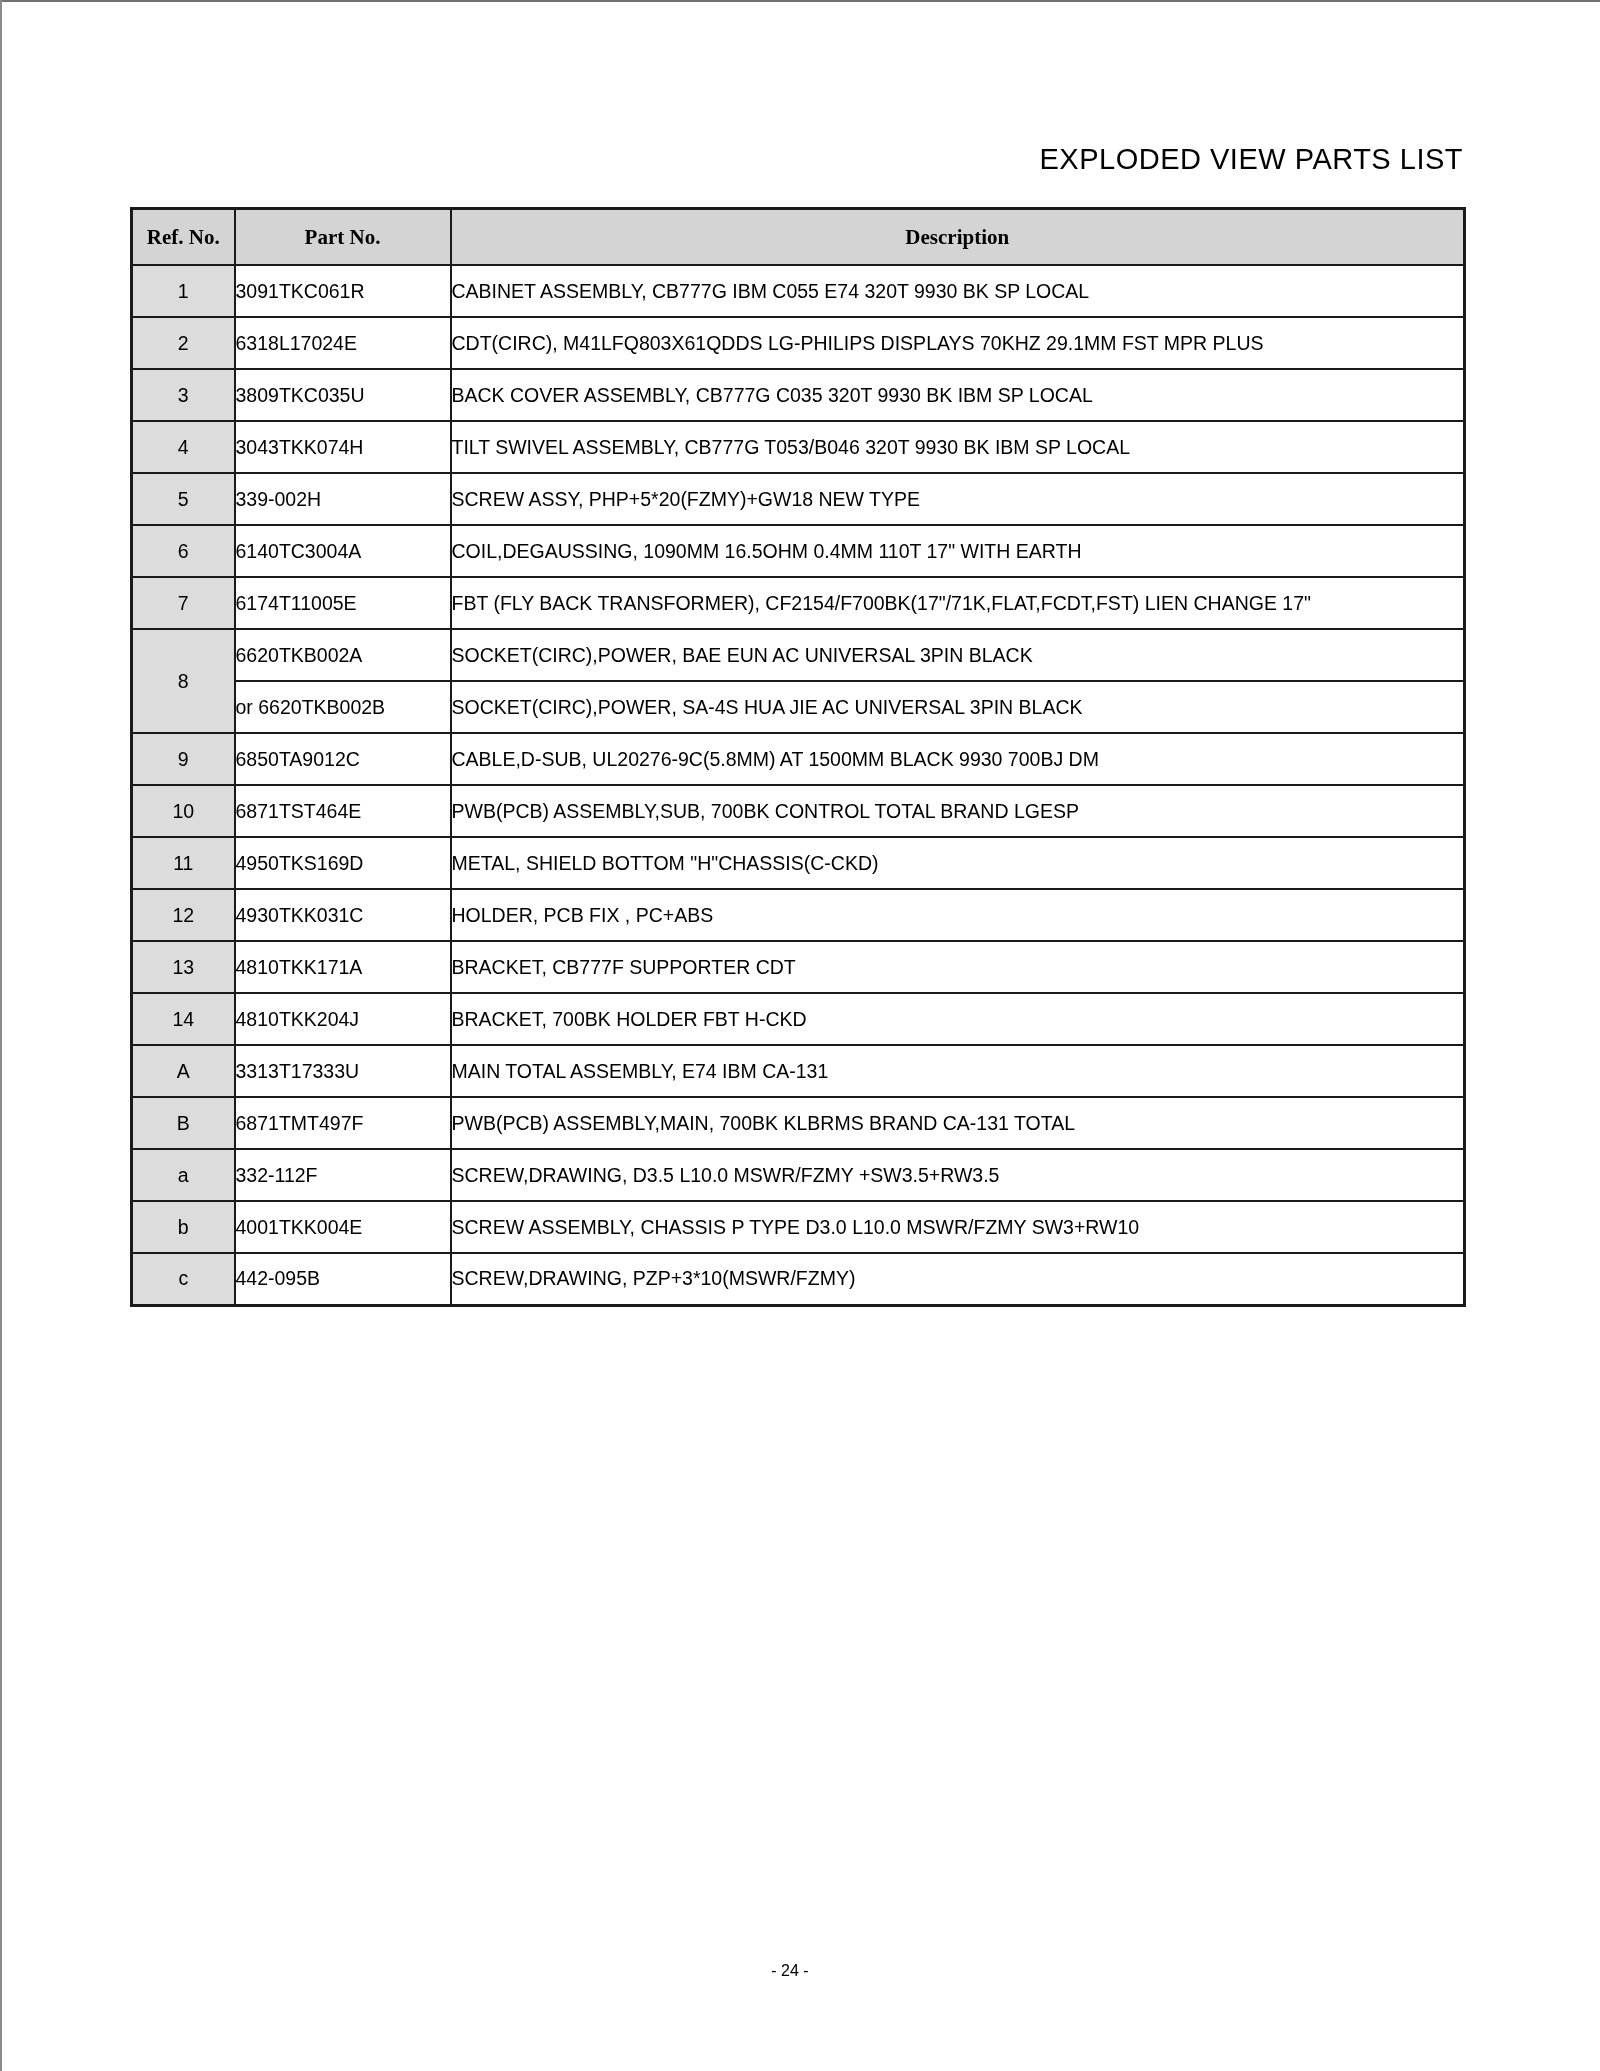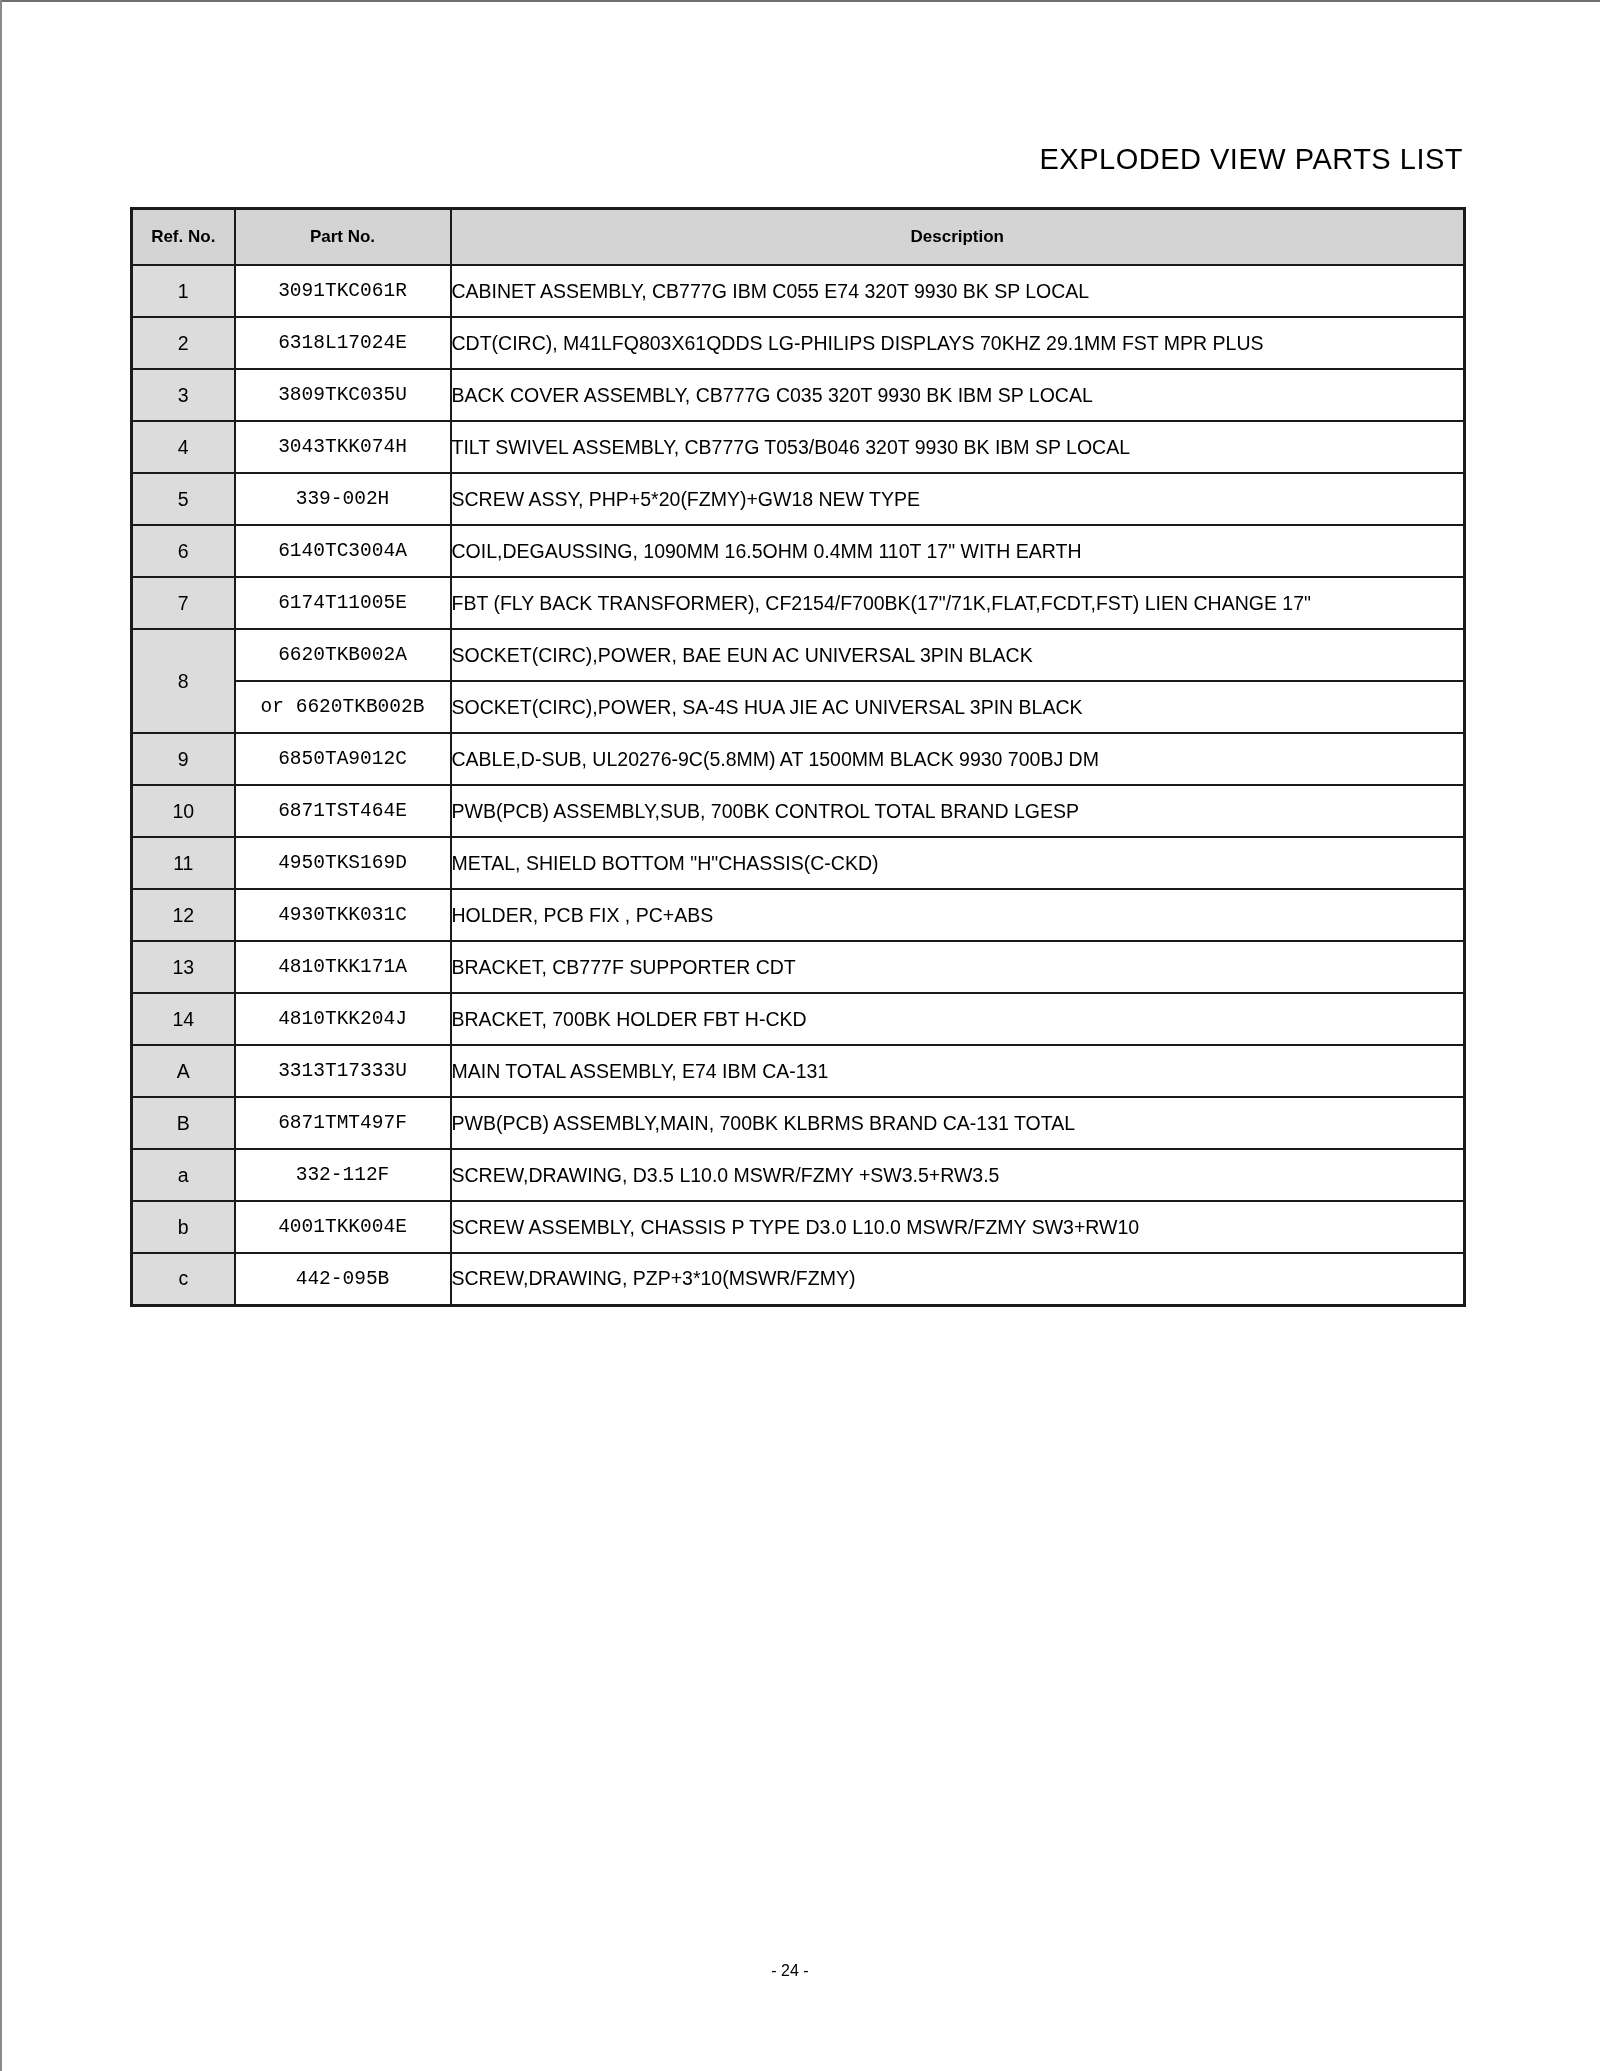--- a/index.html
+++ b/index.html
@@ -42,30 +42,31 @@
     font-size:19.5px;
     vertical-align:middle;
     padding:0;
     overflow:hidden;
     white-space:nowrap;
   }
   .parts-table{border:3px solid var(--border-color);}
   .parts-table thead th{
     background:var(--header-bg);
     font-weight:bold;
-    font-size:17px;
+    font-size:21px;
     height:54px;
     text-align:center;
+    font-family:Liberation Serif, serif;
   }
   .parts-table tbody tr{height:52px;}
   .ref-cell{
     background:var(--refcol-bg);
     text-align:center;
   }
-  .part-cell{text-align:center;font-family:Liberation Mono, monospace;}
+  .part-cell{}
   .desc-cell{text-align:left;padding-left:9px;padding-right:6px;margin-top:35px;}
   
   tr.subrow-alt td{border-top:1px dashed #888;}
   .page-number{
     position:absolute;
     top:1962px;left:0;width:1580px;
     text-align:center;
     font-size:16px;
   }
 </style>

